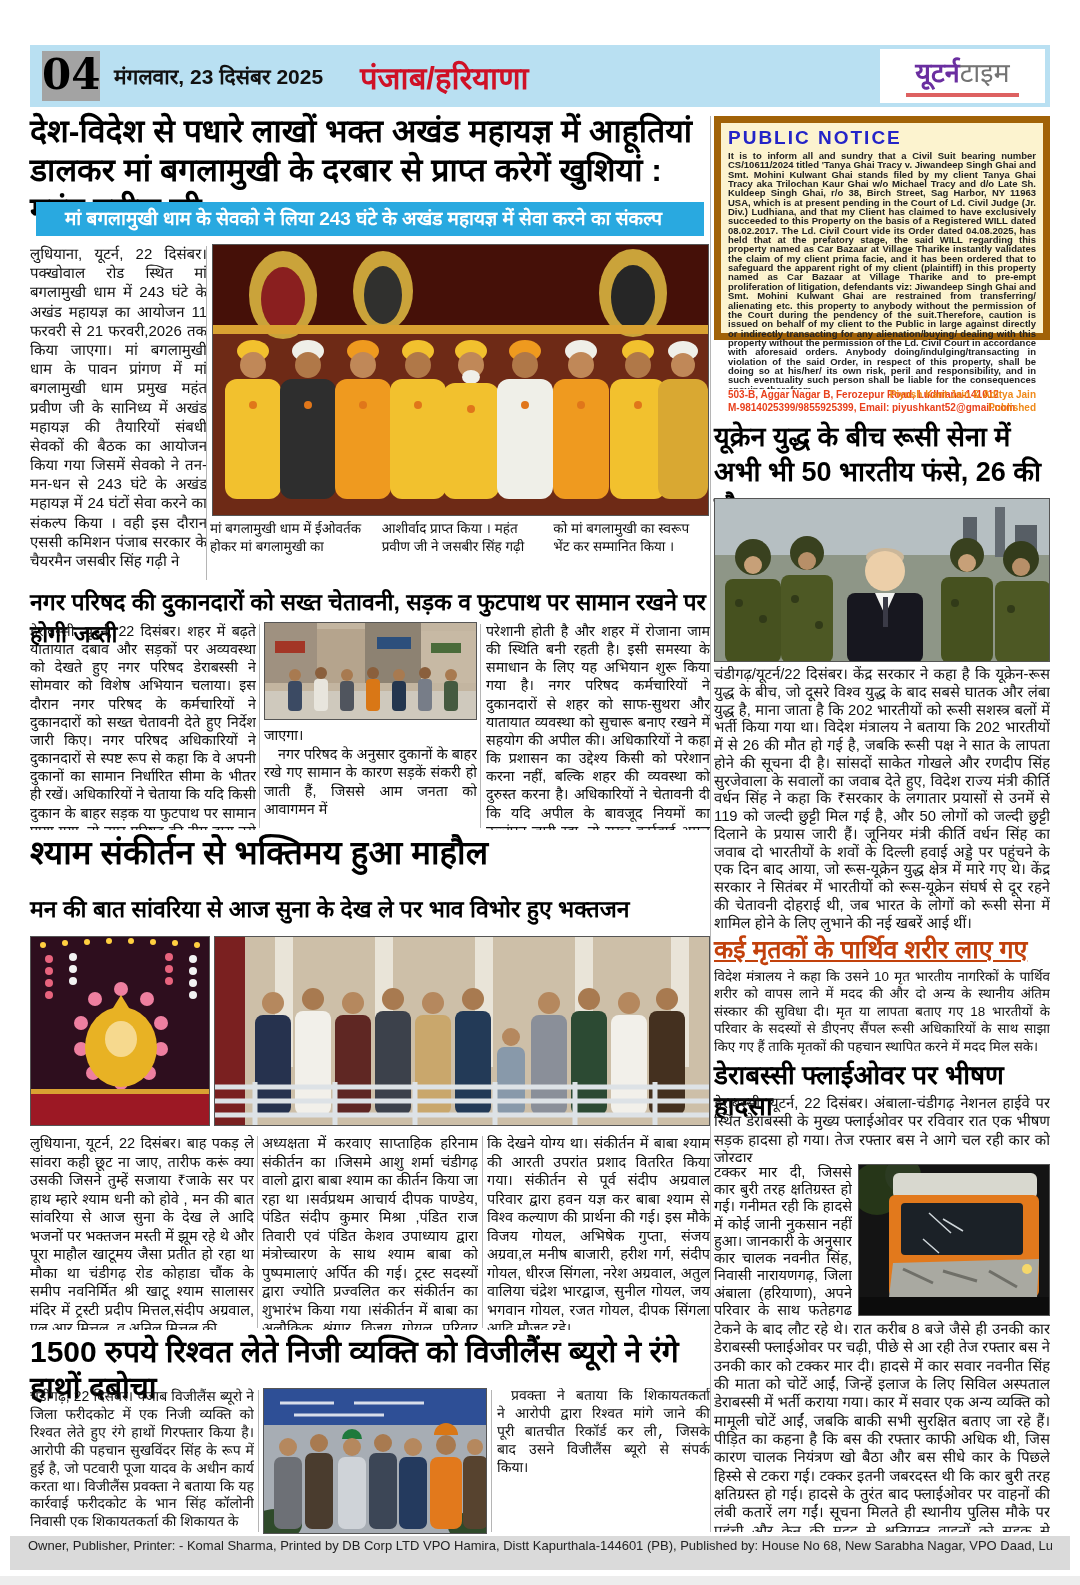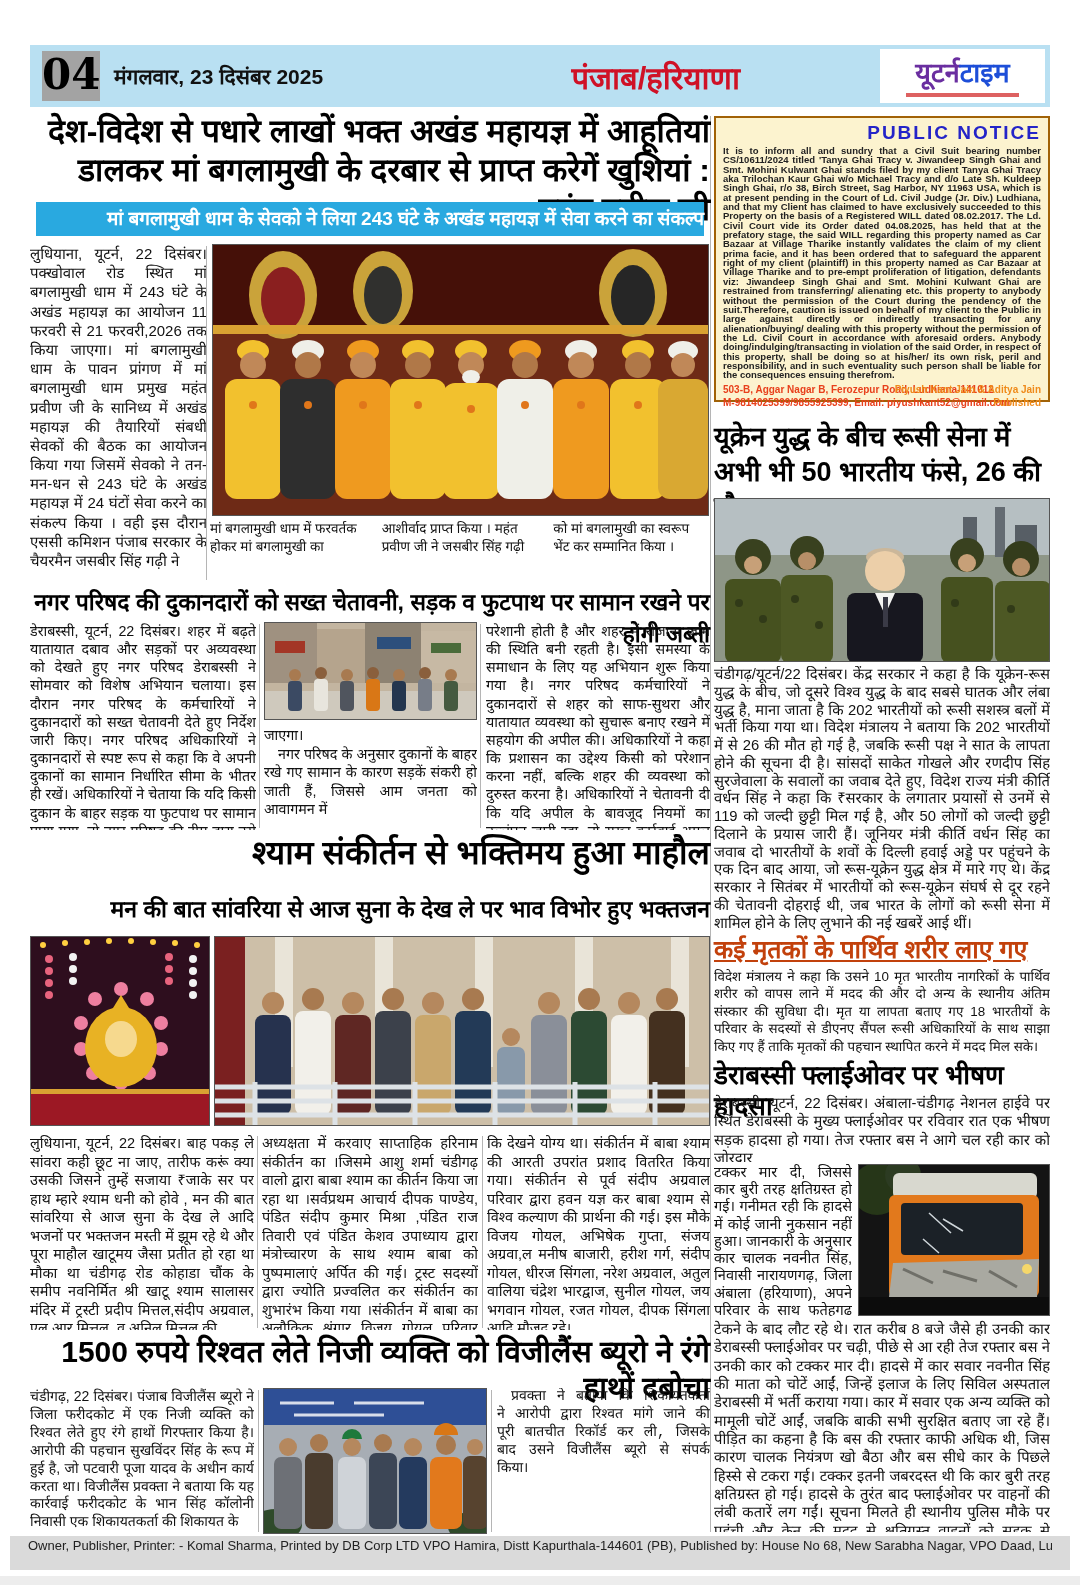--- a/index.html
+++ b/index.html
@@ -5,45 +5,45 @@
   *{margin:0;padding:0;box-sizing:border-box}
   html,body{background:#ffffff}
   body{width:1080px;height:1585px;position:relative;font-family:"Liberation Sans",sans-serif;color:#111;overflow:hidden}
   .abs{position:absolute}
   .j{text-align:justify;text-justify:inter-word}
   .hl{font-weight:700;color:#000;line-height:1.2}
   .body-txt{font-size:15px;line-height:1.3;overflow:hidden}
   .vline{position:absolute;width:1px;background:#b5b5b5}
   .photo{border:1px solid #555;overflow:hidden;background:#777}
   .photo svg{display:block}
-  .center{text-align:right}
+  .center{text-align:left}
   .caption{font-size:13px;line-height:1.35;font-weight:700;overflow:hidden}
   .notice-footer{font-weight:700;font-size:10px;line-height:1.25}
 </style>
 </head>
 <body>
 
 <div class="abs" style="left:30px;top:45px;width:1020px;height:62px;background:#b9e0f2;">
   <div class="abs" style="left:12px;top:6px;width:58px;height:50px;background:#a3a3a3;text-align:center;">
     <span style="font-family:'DejaVu Serif',serif;font-weight:700;font-size:42px;line-height:48px;color:#000;">04</span>
   </div>
   <div class="abs" style="left:84px;top:17px;font-size:21px;font-weight:700;color:#111;">मंगलवार, 23 दिसंबर 2025</div>
   <div class="abs center" style="left:330px;top:11px;width:380px;font-size:31px;font-weight:700;color:#cf1126;">पंजाब/हरियाणा</div>
   <div class="abs" style="right:5px;top:4px;width:165px;height:54px;background:#fff;text-align:center;padding-top:4px;">
-    <span style="font-size:27px;font-weight:700;color:#6a2ea0;">यूटर्न</span><span style="font-size:27px;font-weight:700;color:#1d4ed8;">टाइम</span>
+    <span style="font-size:27px;font-weight:700;color:#6a2ea0;">यूटर्न</span><span style="font-size:27px;font-weight:400;color:#737373;">टाइम</span>
     <div style="height:4px;background:#d43a3a;margin:3px 26px 0;opacity:.8;"></div>
   </div>
 </div>
 
 <div class="vline" style="left:710px;top:116px;height:1416px;"></div>
 
 <div class="abs hl center" style="left:30px;top:112px;width:680px;font-size:32px;line-height:1.22;">देश-विदेश से पधारे लाखों भक्त अखंड महायज्ञ में आहूतियां डालकर मां बगलामुखी के दरबार से प्राप्त करेगें खुशियां : महंत प्रवीण जी</div>
 
 <div class="abs" style="left:36px;top:202px;width:668px;height:34px;background:#29a9e0;">
-  <div class="center" style="color:#fff;font-weight:700;font-size:19px;line-height:34px;">मां बगलामुखी धाम के सेवको ने लिया 243 घंटे के अखंड महायज्ञ में सेवा करने का संकल्प</div>
+  <div class="center" style="color:#fff;font-weight:700;font-size:19px;line-height:34px;padding-left:29px;">मां बगलामुखी धाम के सेवको ने लिया 243 घंटे के अखंड महायज्ञ में सेवा करने का संकल्प</div>
 </div>
 
 <div class="abs body-txt j" style="left:30px;top:244px;width:177px;height:338px;font-size:15px;line-height:1.28;">लुधियाना, यूटर्न, 22 दिसंबर। पक्खोवाल रोड स्थित मां बगलामुखी धाम में 243 घंटे के अखंड महायज्ञ का आयोजन 11 फरवरी से 21 फरवरी,2026 तक किया जाएगा। मां बगलामुखी धाम के पावन प्रांगण में मां बगलामुखी धाम प्रमुख महंत प्रवीण जी के सानिध्य में अखंड महायज्ञ की तैयारियों संबधी सेवकों की बैठक का आयोजन किया गया जिसमें सेवको ने तन-मन-धन से 243 घंटे के अखंड महायज्ञ में 24 घंटों सेवा करने का संकल्प किया । वही इस दौरान एससी कमिशन पंजाब सरकार के चैयरमैन जसबीर सिंह गढ़ी ने</div>
 
 <div class="vline" style="left:206px;top:246px;height:334px;"></div>
 
 <div class="abs photo" style="left:212px;top:244px;width:497px;height:272px;">
   <svg viewBox="0 0 497 272" width="497" height="272">
     <rect width="497" height="272" fill="#6e2a16"></rect>
     <rect width="497" height="84" fill="#451008"></rect>
@@ -90,23 +90,23 @@
         <circle cx="150" cy="160" r="4"></circle>
         <circle cx="205" cy="160" r="4"></circle>
         <circle cx="258" cy="164" r="4"></circle>
         <circle cx="312" cy="160" r="4"></circle>
         <circle cx="368" cy="160" r="4"></circle>
         <circle cx="425" cy="160" r="4"></circle>
     </g>
   </svg>
 </div>
 
-<div class="abs caption" style="left:210px;top:520px;width:499px;height:60px;column-count:3;column-gap:16px;font-weight:400;font-size:13.5px;">मां बगलामुखी धाम में फरवर्तक होकर मां बगलामुखी का आशीर्वाद प्राप्त किया । महंत प्रवीण जी ने जसबीर सिंह गढ़ी को मां बगलामुखी का स्वरूप भेंट कर सम्मानित किया ।</div>
-
-<div class="abs" style="left:714px;top:116px;width:336px;height:286px;background:#fcf3cf;border:2px solid #a16207;padding:4px 7px;">
+<div class="abs caption" style="left:210px;top:520px;width:499px;height:60px;column-count:3;column-gap:16px;font-weight:400;font-size:13.5px;">मां बगलामुखी धाम में ईओवर्तक होकर मां बगलामुखी का आशीर्वाद प्राप्त किया । महंत प्रवीण जी ने जसबीर सिंह गढ़ी को मां बगलामुखी का स्वरूप भेंट कर सम्मानित किया ।</div>
+
+<div class="abs" style="left:714px;top:116px;width:336px;height:224px;background:#fcf3cf;border:7px solid #a16207;padding:4px 7px;">
   <div class="center" style="color:#2424c8;font-weight:700;font-size:19px;letter-spacing:2px;line-height:22px;">PUBLIC NOTICE</div>
   <div class="j" style="font-size:9.5px;line-height:9.35px;font-weight:600;color:#222;margin-top:2px;height:238px;overflow:hidden;">It is to inform all and sundry that a Civil Suit bearing number CS/10611/2024 titled 'Tanya Ghai Tracy v. Jiwandeep Singh Ghai and Smt. Mohini Kulwant Ghai stands filed by my client Tanya Ghai Tracy aka Trilochan Kaur Ghai w/o Michael Tracy and d/o Late Sh. Kuldeep Singh Ghai, r/o 38, Birch Street, Sag Harbor, NY 11963 USA, which is at present pending in the Court of Ld. Civil Judge (Jr. Div.) Ludhiana, and that my Client has claimed to have exclusively succeeded to this Property on the basis of a Registered WILL dated 08.02.2017. The Ld. Civil Court vide its Order dated 04.08.2025, has held that at the prefatory stage, the said WILL regarding this property named as Car Bazaar at Village Tharike instantly validates the claim of my client prima facie, and it has been ordered that to safeguard the apparent right of my client (plaintiff) in this property named as Car Bazaar at Village Tharike and to pre-empt proliferation of litigation, defendants viz: Jiwandeep Singh Ghai and Smt. Mohini Kulwant Ghai are restrained from transferring/ alienating etc. this property to anybody without the permission of the Court during the pendency of the suit.Therefore, caution is issued on behalf of my client to the Public in large against directly or indirectly transacting for any alienation/buying/ dealing with this property without the permission of the Ld. Civil Court in accordance with aforesaid orders. Anybody doing/indulging/transacting in violation of the said Order, in respect of this property, shall be doing so at his/her/ its own risk, peril and responsibility, and in such eventuality such person shall be liable for the consequences ensuing therefrom.</div>
   <div style="position:relative;height:24px;">
     <div class="notice-footer" style="position:absolute;left:0;top:0;color:#e8401c;">
       <div>503-B, Aggar Nagar B, Ferozepur Road, Ludhiana-141012</div>
       <div>M-9814025399/9855925399, Email: piyushkant52@gmail.com</div>
     </div>
     <div class="notice-footer" style="position:absolute;right:0;top:0;color:#ef8a1a;text-align:right;">
       <div>Piyush Kant Jain &amp; Aditya Jain</div>
       <div>Published</div>

